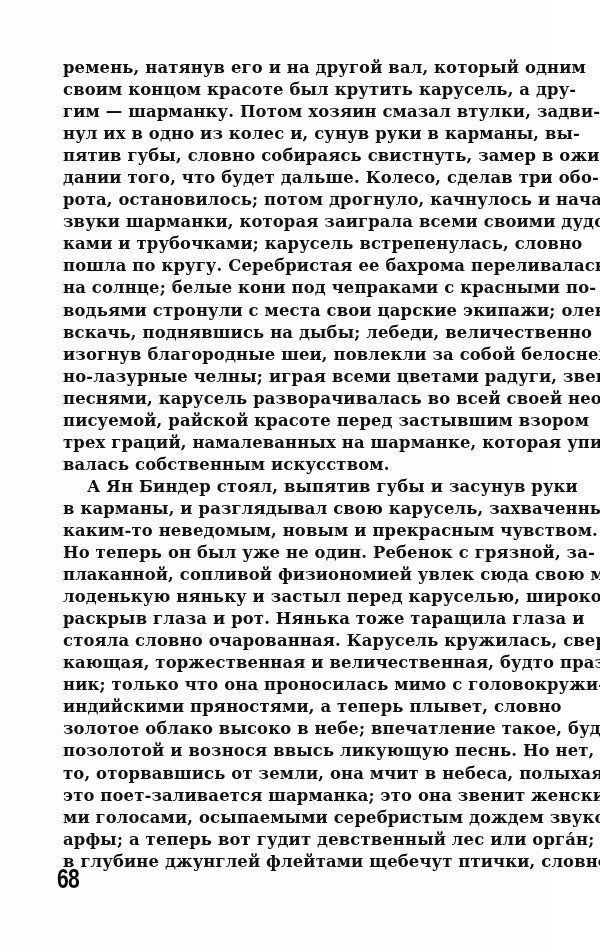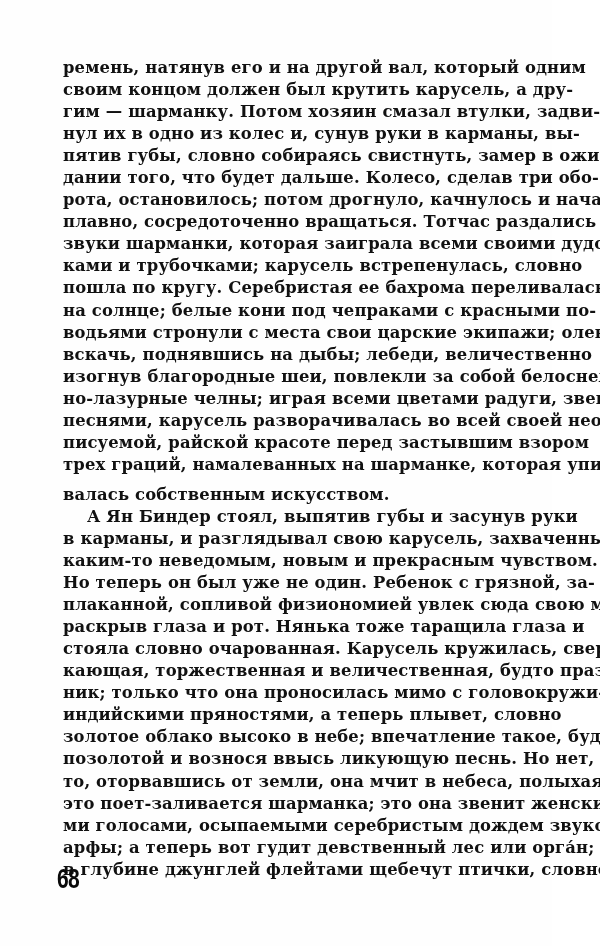--- a/index.html
+++ b/index.html
@@ -37,21 +37,20 @@
     .line {
       display: block;
       height: 22.05px;
       white-space: nowrap;
       text-align: justify;
       text-align-last: justify;
       overflow: visible;
     }
     .line.last {
       text-align-last: left;
-      margin-top: 8px;
     }
     .line.indent {
       padding-left: 24px;
     }
     .page-number {
       position: absolute;
       left: 57px;
       top: 864px;
       font-family: "Liberation Sans", "DejaVu Sans", sans-serif;
       font-weight: 700;
@@ -62,45 +61,45 @@
       transform-origin: left top;
     }
   </style>
 </head>
 <body>
 
 <div class="page">
   <div class="text-block">
 
     <span class="line">ремень, натянув его и на другой вал, который одним</span>
-    <span class="line">своим концом должен был крутить карусель, а дру-</span>
+    <span class="line">своим концом красоте был крутить карусель, а дру-</span>
     <span class="line">гим — шарманку. Потом хозяин смазал втулки, задви-</span>
     <span class="line">нул их в одно из колес и, сунув руки в карманы, вы-</span>
     <span class="line">пятив губы, словно собираясь свистнуть, замер в ожи-</span>
     <span class="line">дании того, что будет дальше. Колесо, сделав три обо-</span>
     <span class="line">рота, остановилось; потом дрогнуло, качнулось и начало</span>
-    <span class="line">плавно, сосредоточенно вращаться. Тотчас раздались</span>
     <span class="line">звуки шарманки, которая заиграла всеми своими дудоч-</span>
     <span class="line">ками и трубочками; карусель встрепенулась, словно</span>
     <span class="line">пошла по кругу. Серебристая ее бахрома переливалась</span>
     <span class="line">на солнце; белые кони под чепраками с красными по-</span>
     <span class="line">водьями стронули с места свои царские экипажи; олень,</span>
     <span class="line">вскачь, поднявшись на дыбы; лебеди, величественно</span>
     <span class="line">изогнув благородные шеи, повлекли за собой белоснеж-</span>
     <span class="line">но-лазурные челны; играя всеми цветами радуги, звеня</span>
     <span class="line">песнями, карусель разворачивалась во всей своей нео-</span>
     <span class="line">писуемой, райской красоте перед застывшим взором</span>
     <span class="line">трех граций, намалеванных на шарманке, которая упи-</span>
     <span class="line last">валась собственным искусством.</span>
 
     <span class="line indent">А Ян Биндер стоял, выпятив губы и засунув руки</span>
     <span class="line">в карманы, и разглядывал свою карусель, захваченный</span>
     <span class="line">каким-то неведомым, новым и прекрасным чувством.</span>
     <span class="line">Но теперь он был уже не один. Ребенок с грязной, за-</span>
     <span class="line">плаканной, сопливой физиономией увлек сюда свою мо-</span>
+    <span class="line">лоденькую няньку и застыл перед каруселью, широко</span>
     <span class="line">раскрыв глаза и рот. Нянька тоже таращила глаза и</span>
     <span class="line">стояла словно очарованная. Карусель кружилась, свер-</span>
     <span class="line">кающая, торжественная и величественная, будто празд-</span>
     <span class="line">ник; только что она проносилась мимо с головокружи-</span>
     <span class="line">индийскими пряностями, а теперь плывет, словно</span>
     <span class="line">золотое облако высоко в небе; впечатление такое, буд-</span>
     <span class="line">позолотой и вознося ввысь ликующую песнь. Но нет,</span>
     <span class="line">то, оторвавшись от земли, она мчит в небеса, полыхая</span>
     <span class="line">это поет-заливается шарманка; это она звенит женски-</span>
     <span class="line">ми голосами, осыпаемыми серебристым дождем звуков</span>

